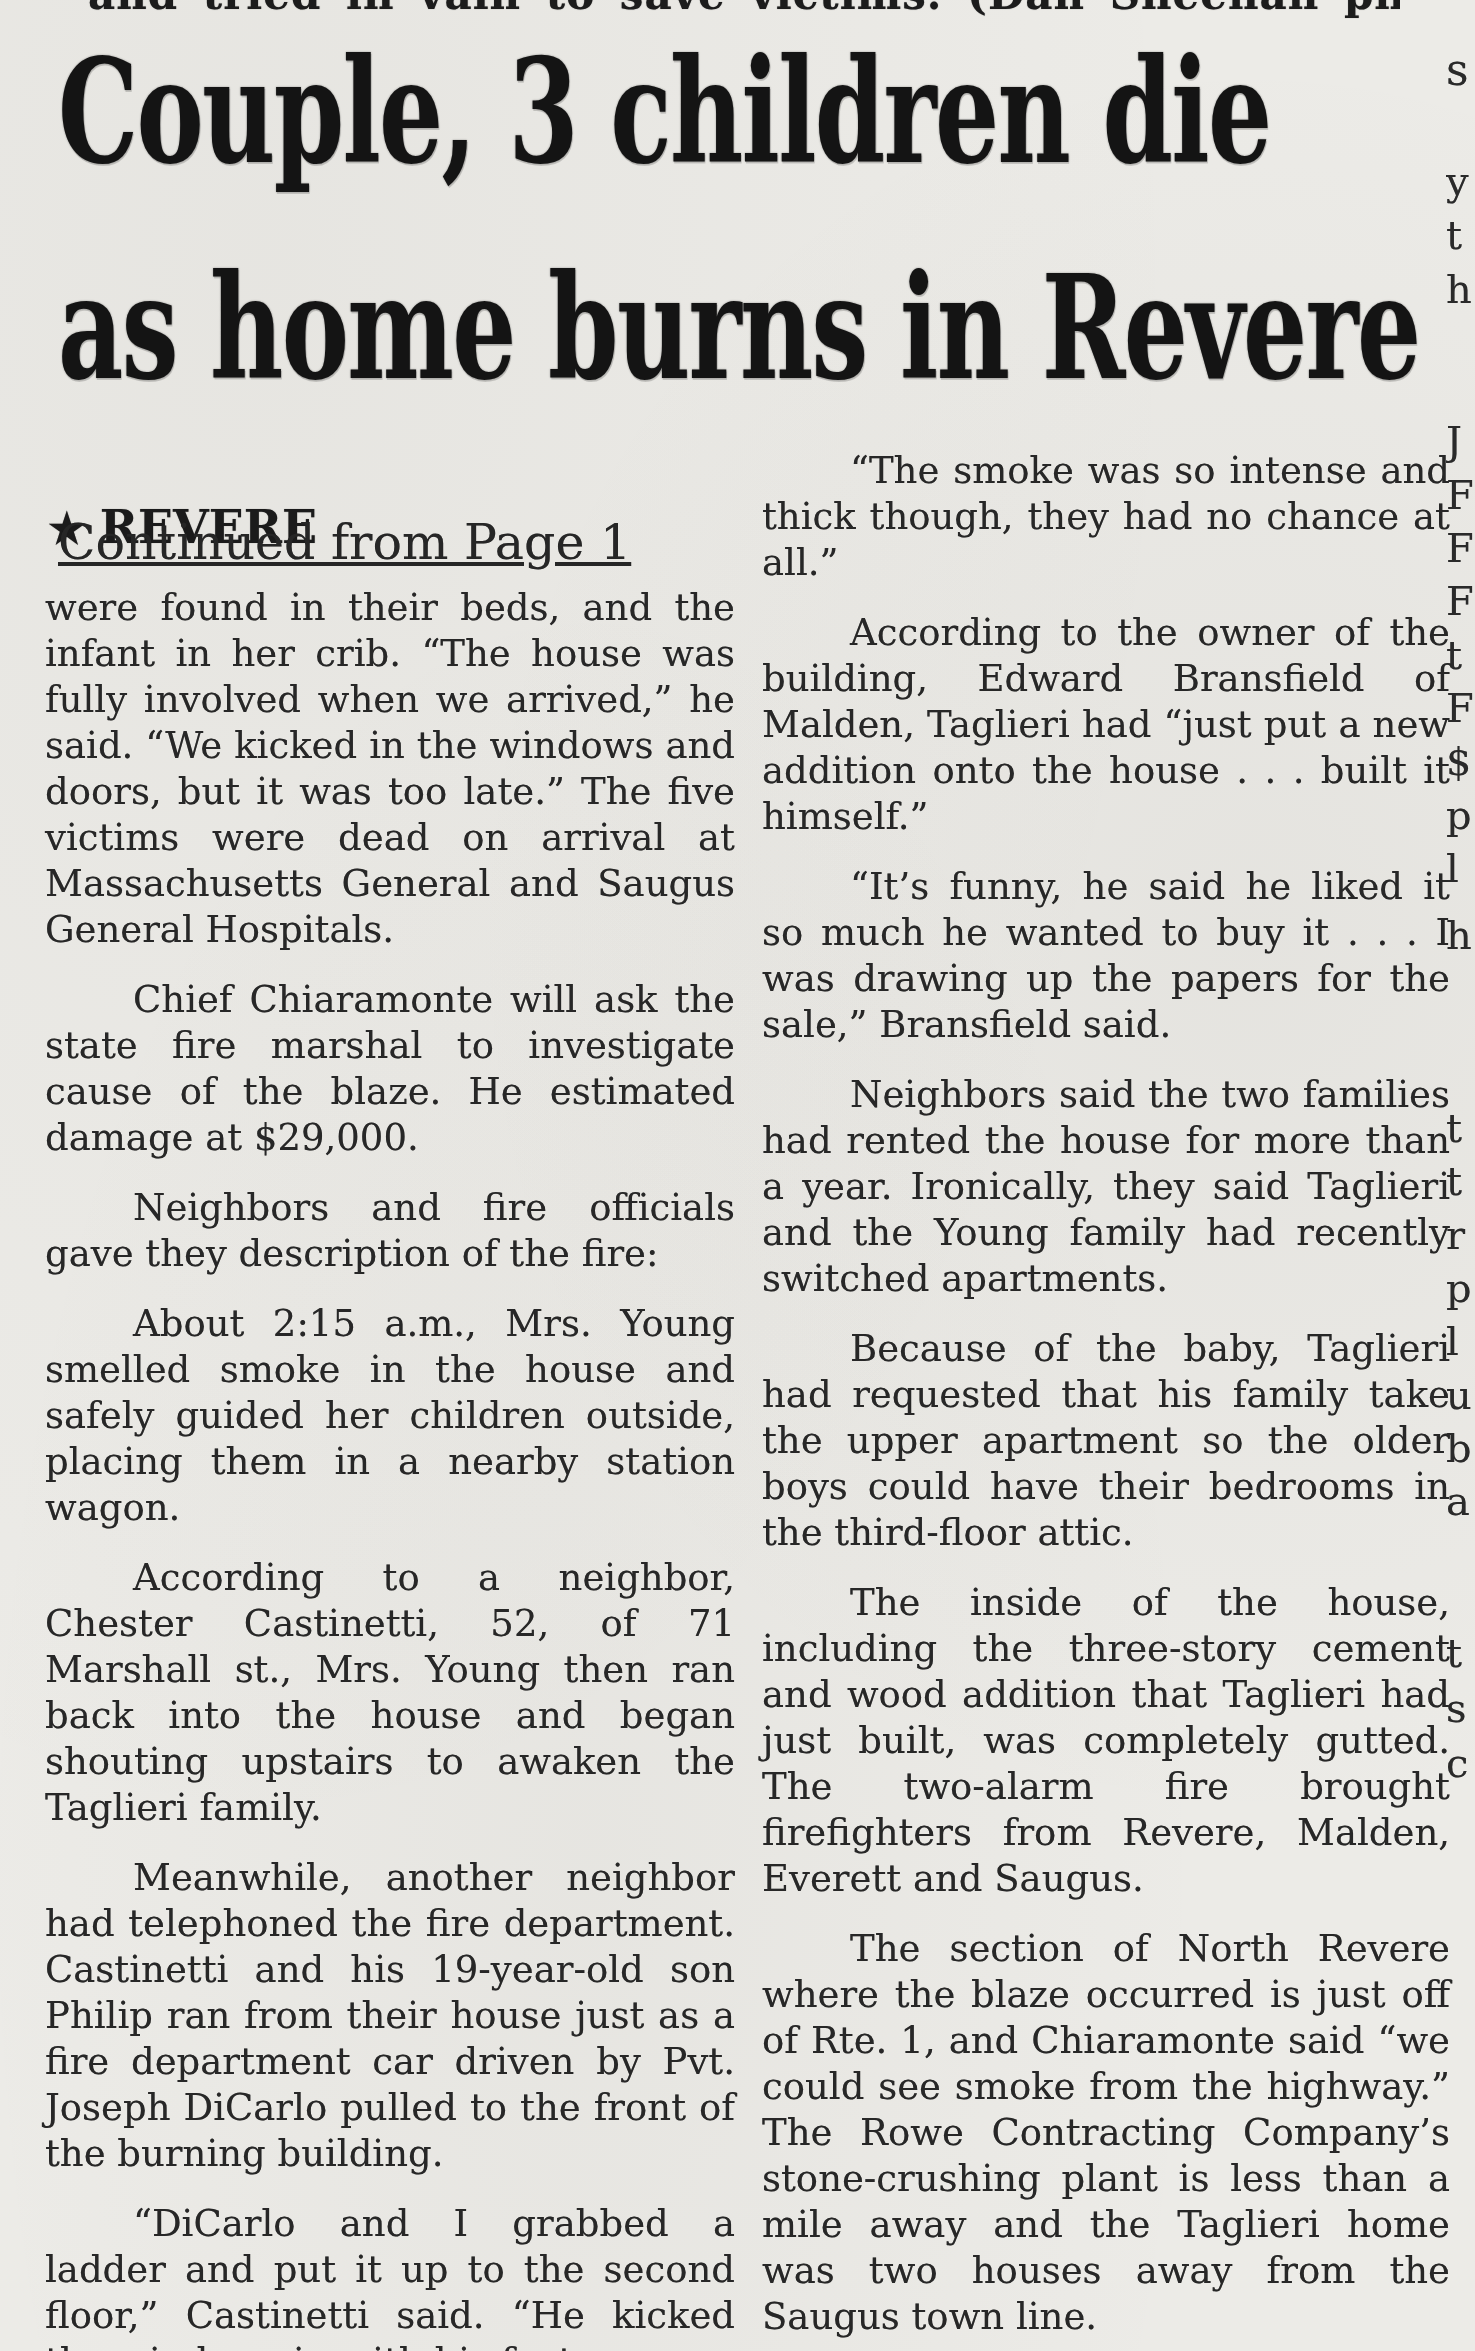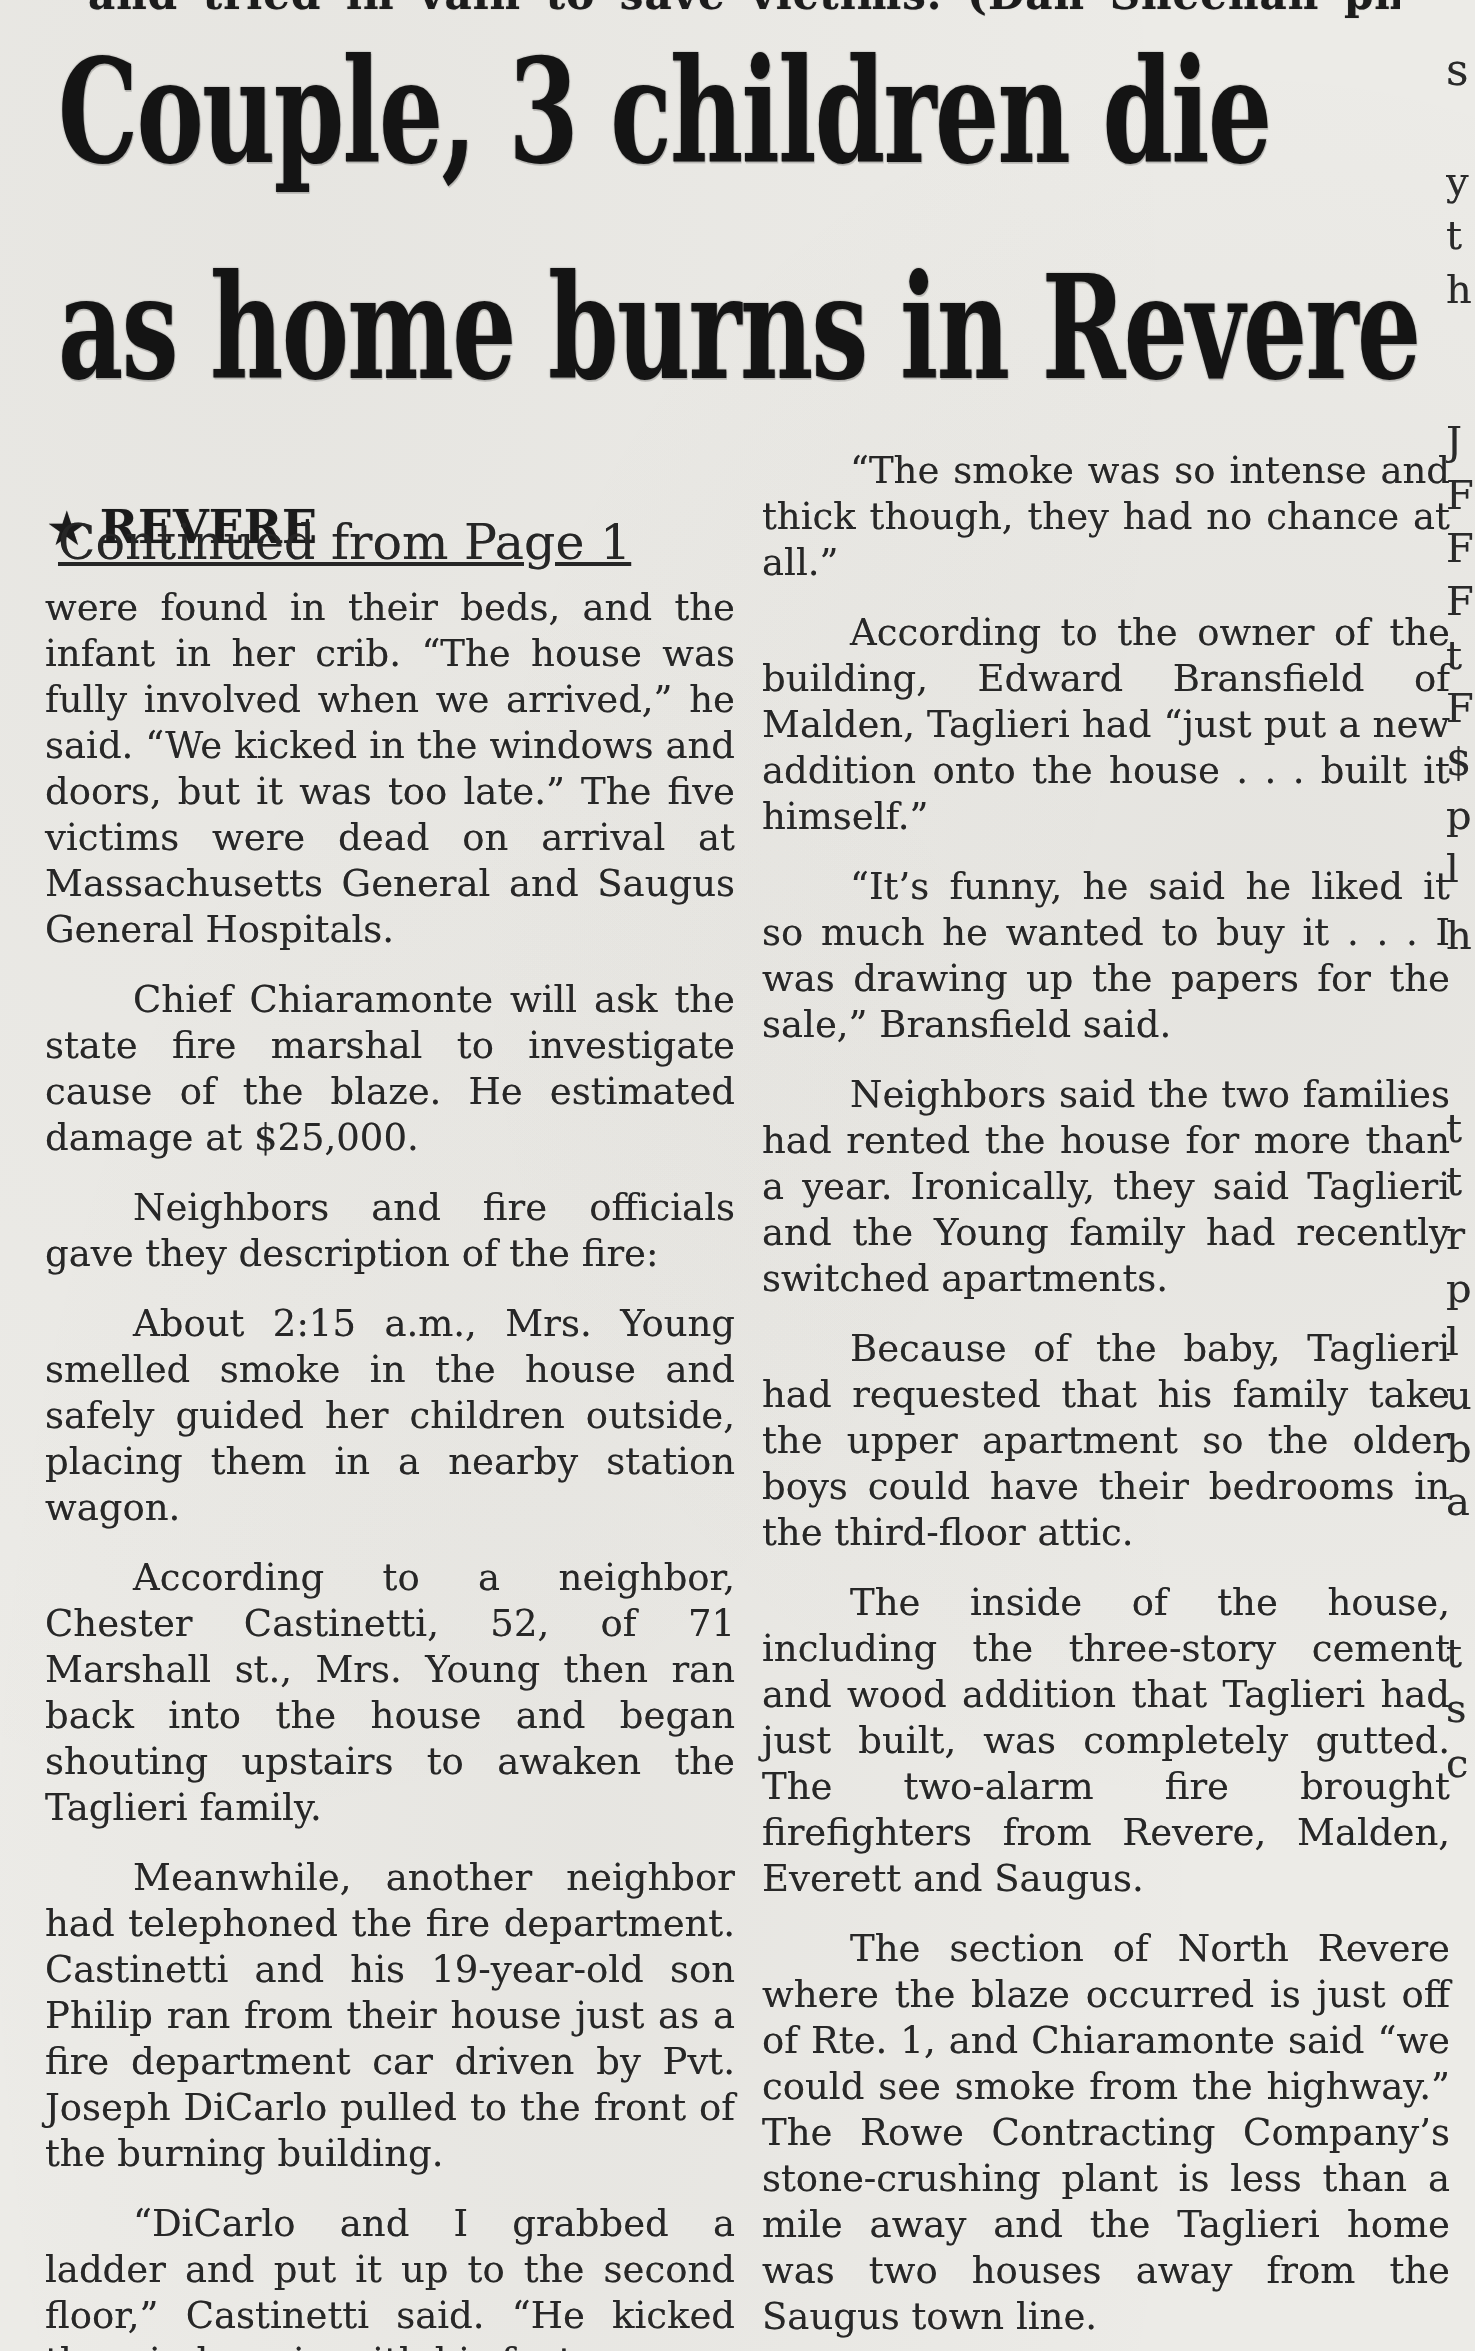--- a/index.html
+++ b/index.html
@@ -73,21 +73,21 @@
     <span>as home burns in Revere</span>
   </h1>
 
   <div class="kicker">
     <span class="star">★</span><span>REVERE</span>
   </div>
   <div class="continued">Continued from Page 1</div>
 
   <div class="col left-col">
       <p>were found in their beds, and the infant in her crib. “The house was fully involved when we arrived,” he said. “We kicked in the windows and doors, but it was too late.” The five victims were dead on arrival at Massachusetts General and Saugus General Hospitals.</p>
-      <p>Chief Chiaramonte will ask the state fire marshal to investigate cause of the blaze. He estimated damage at $25,000.</p>
+      <p>Chief Chiaramonte will ask the state fire marshal to investigate cause of the blaze. He estimated damage at $29,000.</p>
       <p>Neighbors and fire officials gave they description of the fire:</p>
       <p>About 2:15 a.m., Mrs. Young smelled smoke in the house and safely guided her children outside, placing them in a nearby station wagon.</p>
       <p>According to a neighbor, Chester Castinetti, 52, of 71 Marshall st., Mrs. Young then ran back into the house and began shouting upstairs to awaken the Taglieri family.</p>
       <p>Meanwhile, another neighbor had telephoned the fire department. Castinetti and his 19-year-old son Philip ran from their house just as a fire department car driven by Pvt. Joseph DiCarlo pulled to the front of the burning building.</p>
       <p>“DiCarlo and I grabbed a ladder and put it up to the second floor,” Castinetti said. “He kicked the windows in with his feet.</p>
     </div>
 
   <div class="col right-col">
       <p>“The smoke was so intense and thick though, they had no chance at all.”</p>
       <p>According to the owner of the building, Edward Bransfield of Malden, Taglieri had “just put a new addition onto the house . . . built it himself.”</p>

